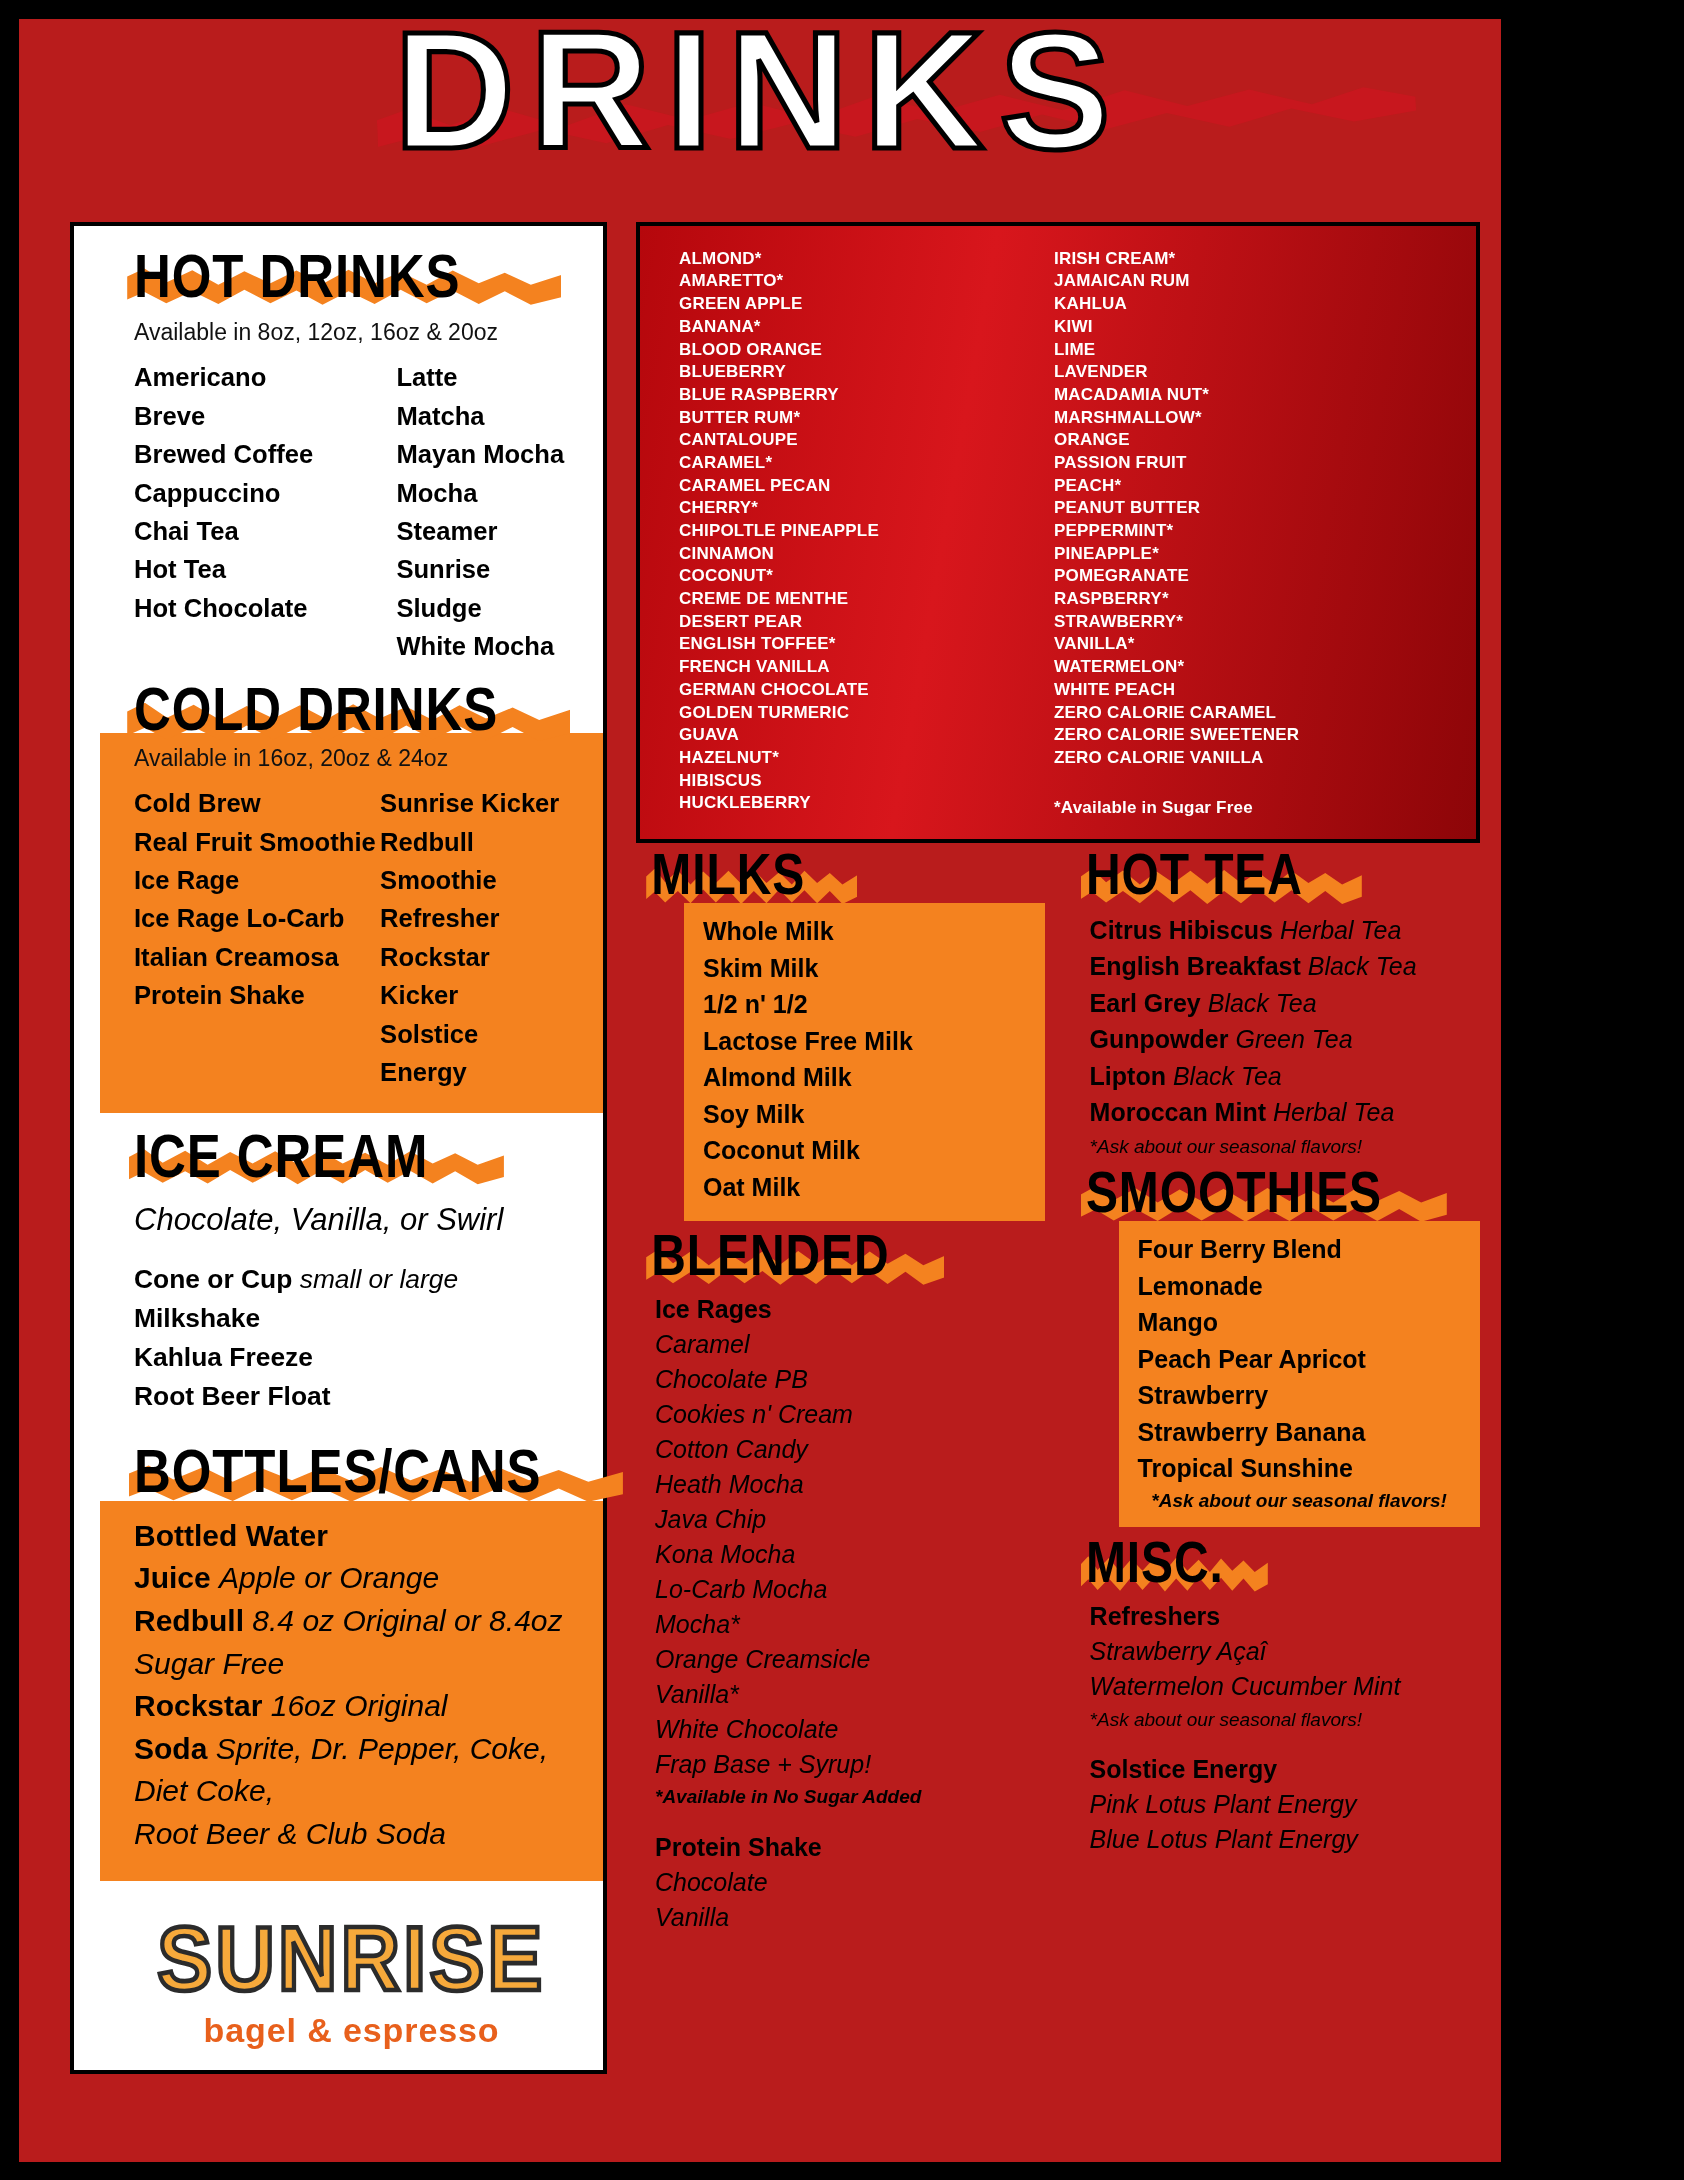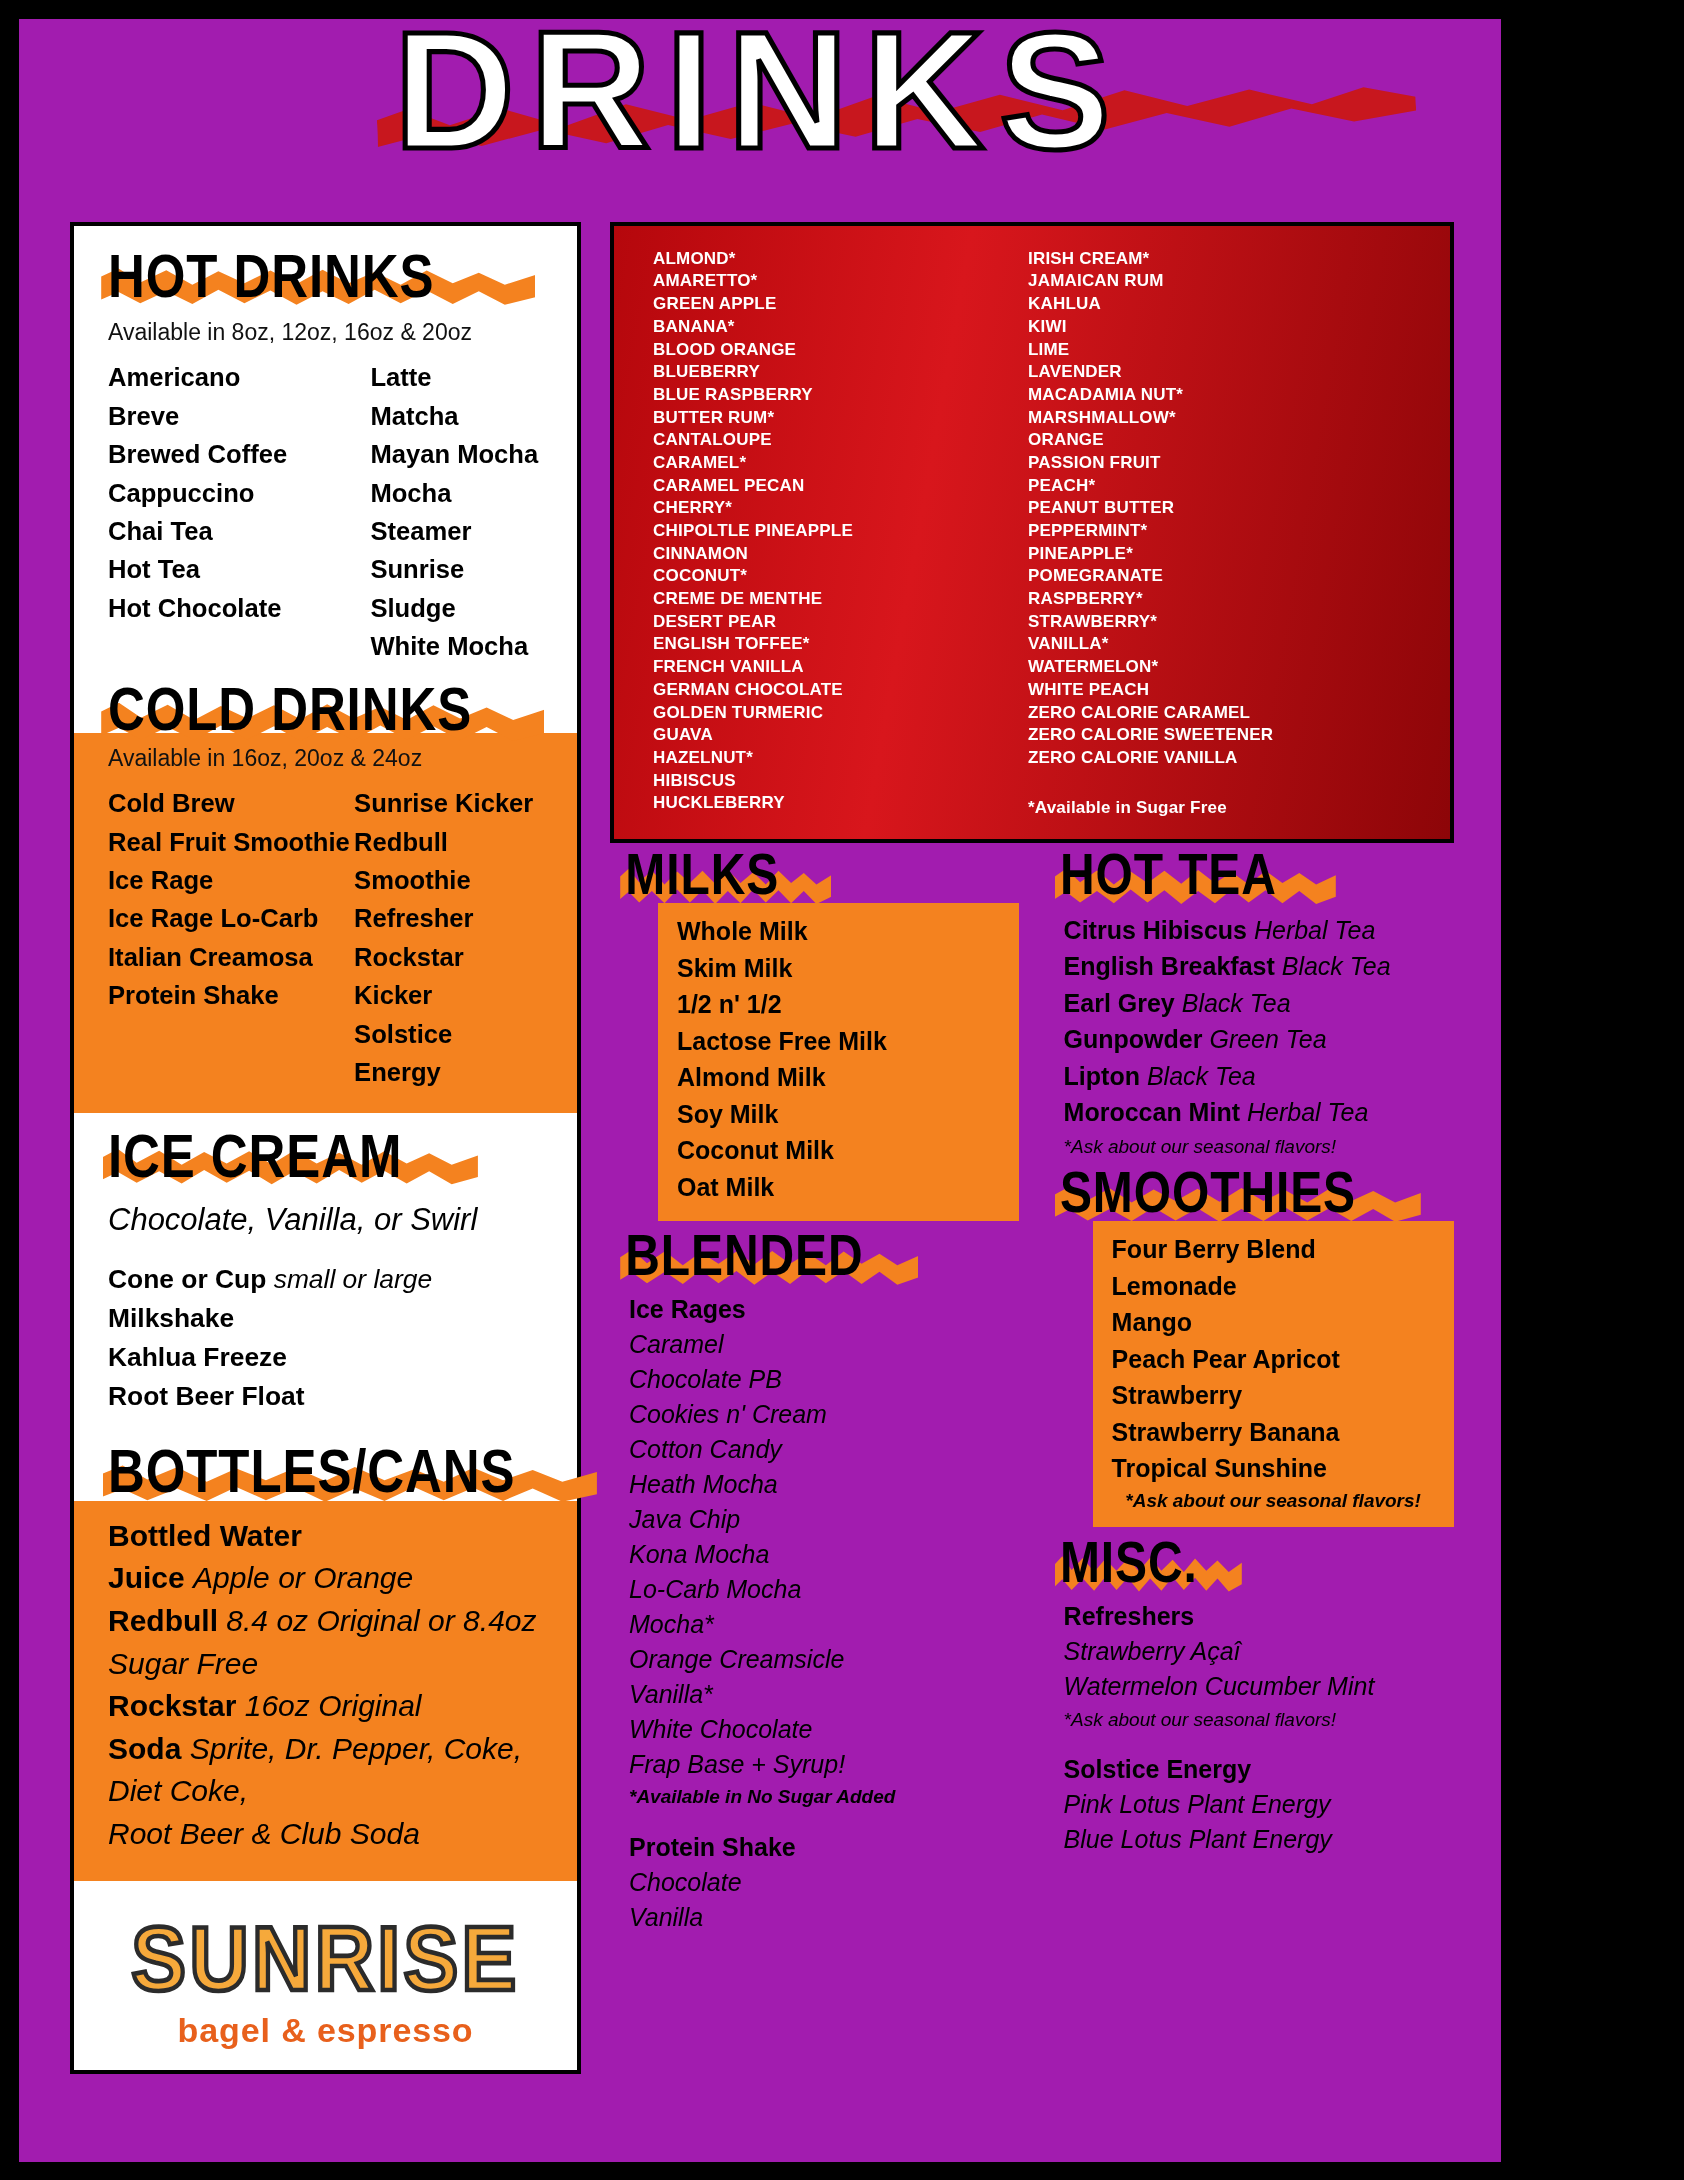--- a/index.html
+++ b/index.html
@@ -6,21 +6,21 @@
   html, body {
     width: 1685px;
     height: 2181px;
     background: #000;
     font-family: "Liberation Sans", sans-serif;
   }
   .page {
     position: relative;
     width: 1520px;
     height: 2181px;
-    background: #a21caf;
+    background: #b91c1c;
     border: 19px solid #000;
     overflow: hidden;
   }
   
   .title-wrap {
     position: relative;
     height: 196px;
     margin-top: 6.8px;
   }
   .title-slash {
@@ -57,20 +57,21 @@
     padding: 0 51px 0 51px;
     gap: 29px;
     align-items: flex-start;
   }
   .left-col {
     width: 681px;
     border: 4.3px solid #000;
     background: #fff;
     position: relative;
     padding-bottom: 20.4px;
+    padding-left: 26px;
   }
   .right-col {
     width: 862px;
     position: relative;
   }
 
   
   .sec-head {
     position: relative;
     display: inline-block;

